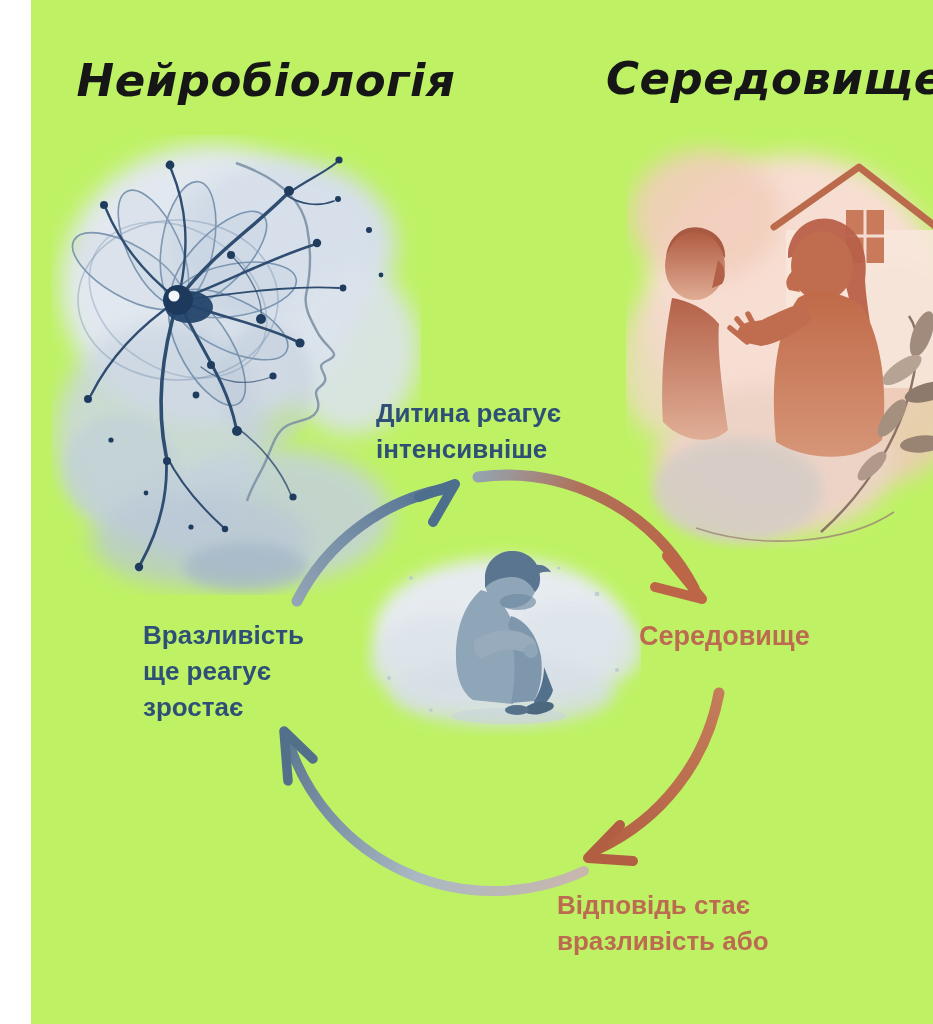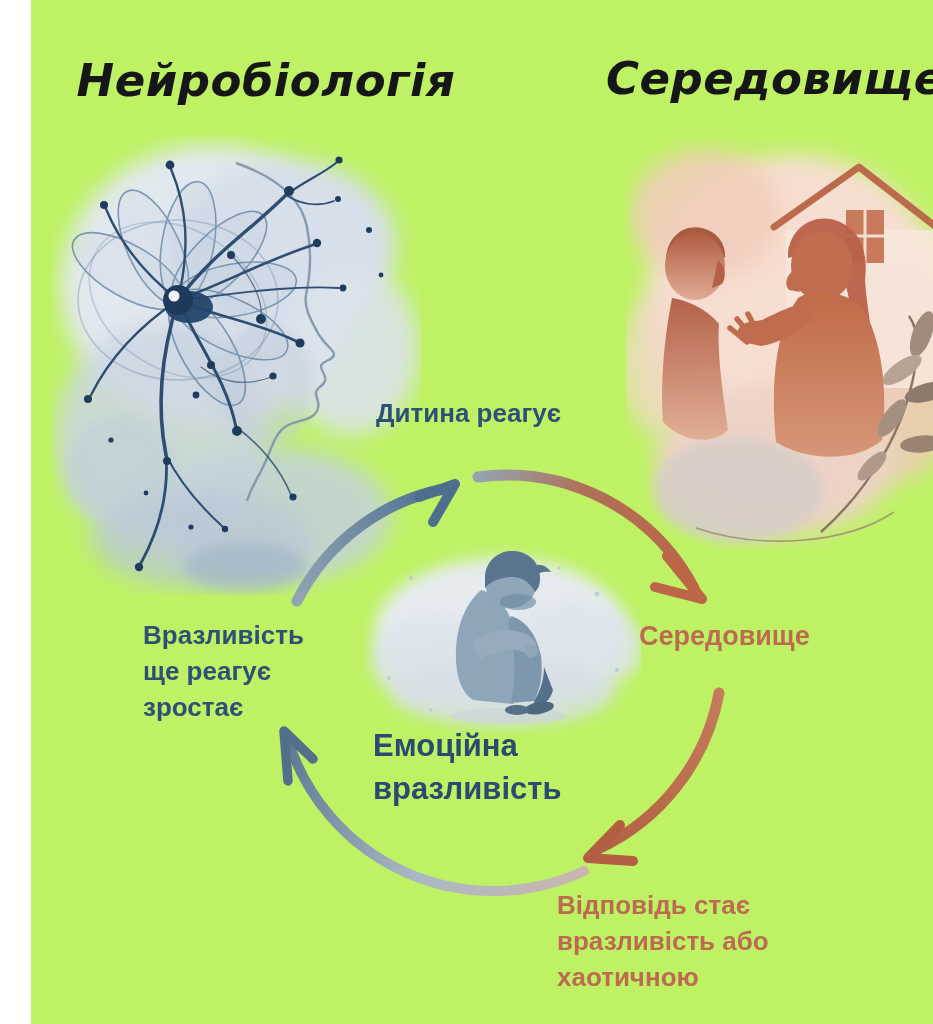--- a/index.html
+++ b/index.html
@@ -289,36 +289,32 @@
           <ellipse cx="178" cy="188" rx="15" ry="6" fill="#4c687f"></ellipse>
         </g>
       <ellipse cx="156" cy="190" rx="12" ry="5" fill="#56728a"></ellipse>
       <path d="M114,120 C134,107 160,107 173,120 C177,126 177,133 172,137 C157,126 137,128 120,139 C113,134 111,126 114,120 Z" fill="#97abbc"></path>
       <circle cx="170" cy="131" r="7" fill="#8fa5b8"></circle>
     </g>
   </svg>
 
   <div class="label label-blue label-top">
     <span>Дитина реагує</span>
+    <span>інтенсивніше</span>
   </div>
 
   <div class="label label-terracotta label-right">
     <span class="lead">Середовище</span>
   </div>
 
   <div class="label label-terracotta label-bottom">
     <span>Відповідь стає</span>
     <span>вразливість або</span>
-    <span>хаотичною</span>
   </div>
 
   <div class="label label-blue label-left">
     <span>Вразливість</span>
     <span>ще реагує</span>
     <span>зростає</span>
   </div>
 
-  <div class="label label-center">
-    <span>Емоційна</span>
-    <span>вразливість</span>
-  </div>
 
 </div>
 
 </body></html>

